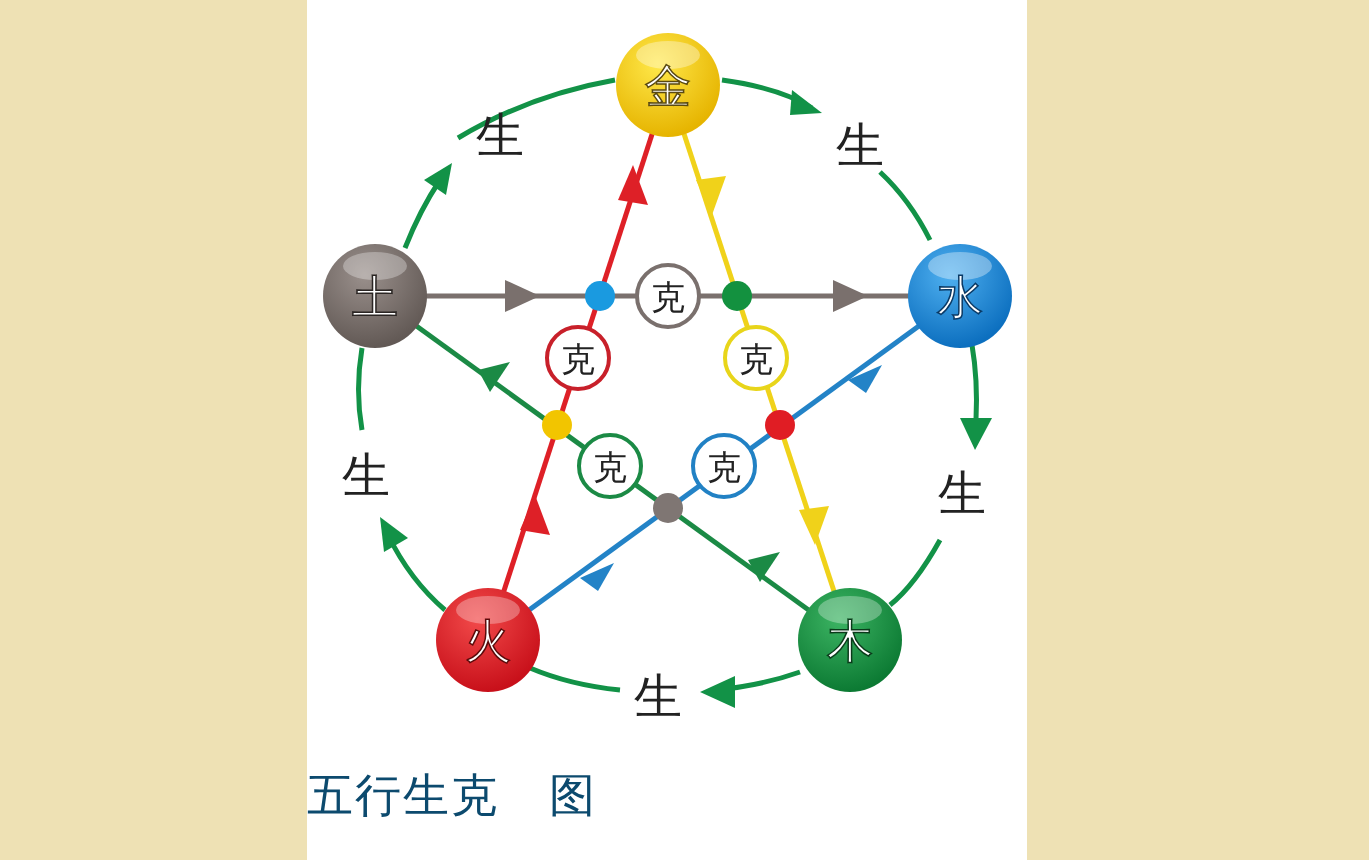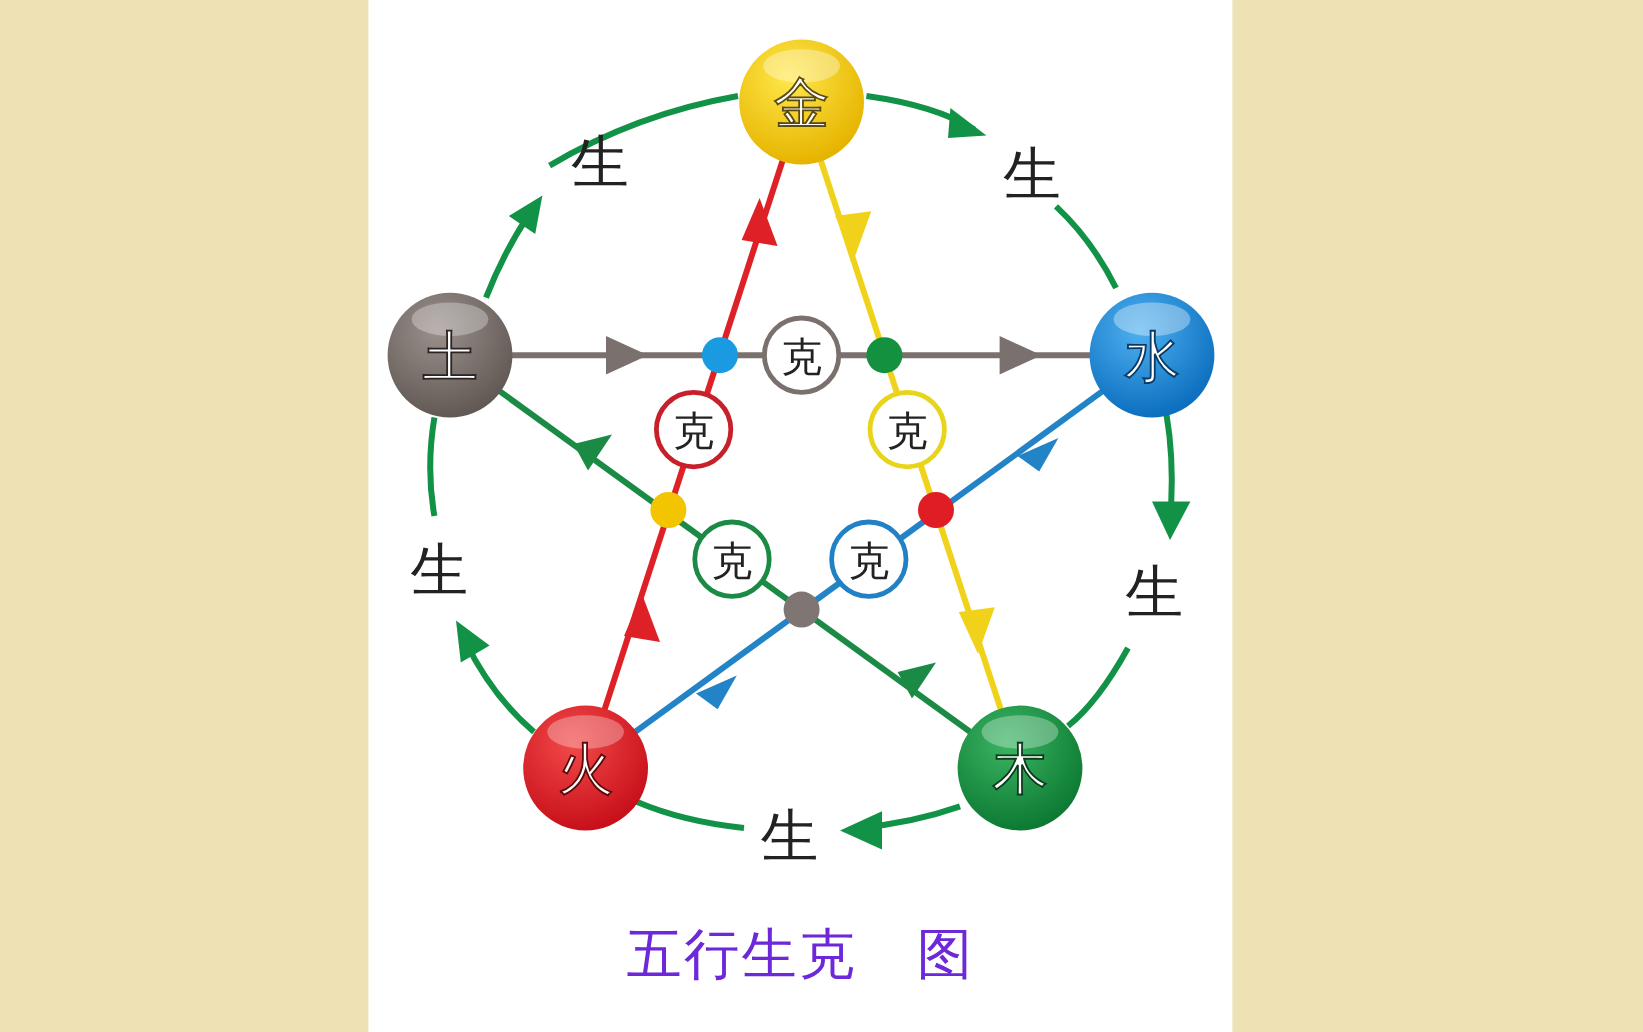--- a/index.html
+++ b/index.html
@@ -1,19 +1,19 @@
 <!DOCTYPE html>
 <html><head>
 <meta charset="utf-8">
 <style>
   html, body { margin:0; padding:0; }
   body { width:1369px; height:860px; background:#eee1b4; position:relative; overflow:hidden; font-family:"DejaVu Sans", sans-serif; }
   #panel { position:absolute; left:307px; top:0; width:720px; height:860px; background:#ffffff; }
   svg text { font-family:"DejaVu Sans", sans-serif; }
-  #caption { position:absolute; left:307px; top:765px; width:720px; text-align:center; font-family:"DejaVu Serif", serif; font-size:46px; color:#6d28d9; letter-spacing:2px; }
+  #caption { position:absolute; left:307px; top:765px; width:720px; font-family:"DejaVu Serif", serif; font-size:46px; color:#0c4a6e; letter-spacing:2px; }
   #caption .gap { display:inline-block; width:50px; }
 </style>
 </head>
 <body>
 
 <div id="panel"></div>
 
 <svg id="diagram" width="1369" height="860" style="position:absolute;left:0;top:0;">
   <defs>
     <radialGradient id="gMetal" cx="40%" cy="30%" r="70%">

